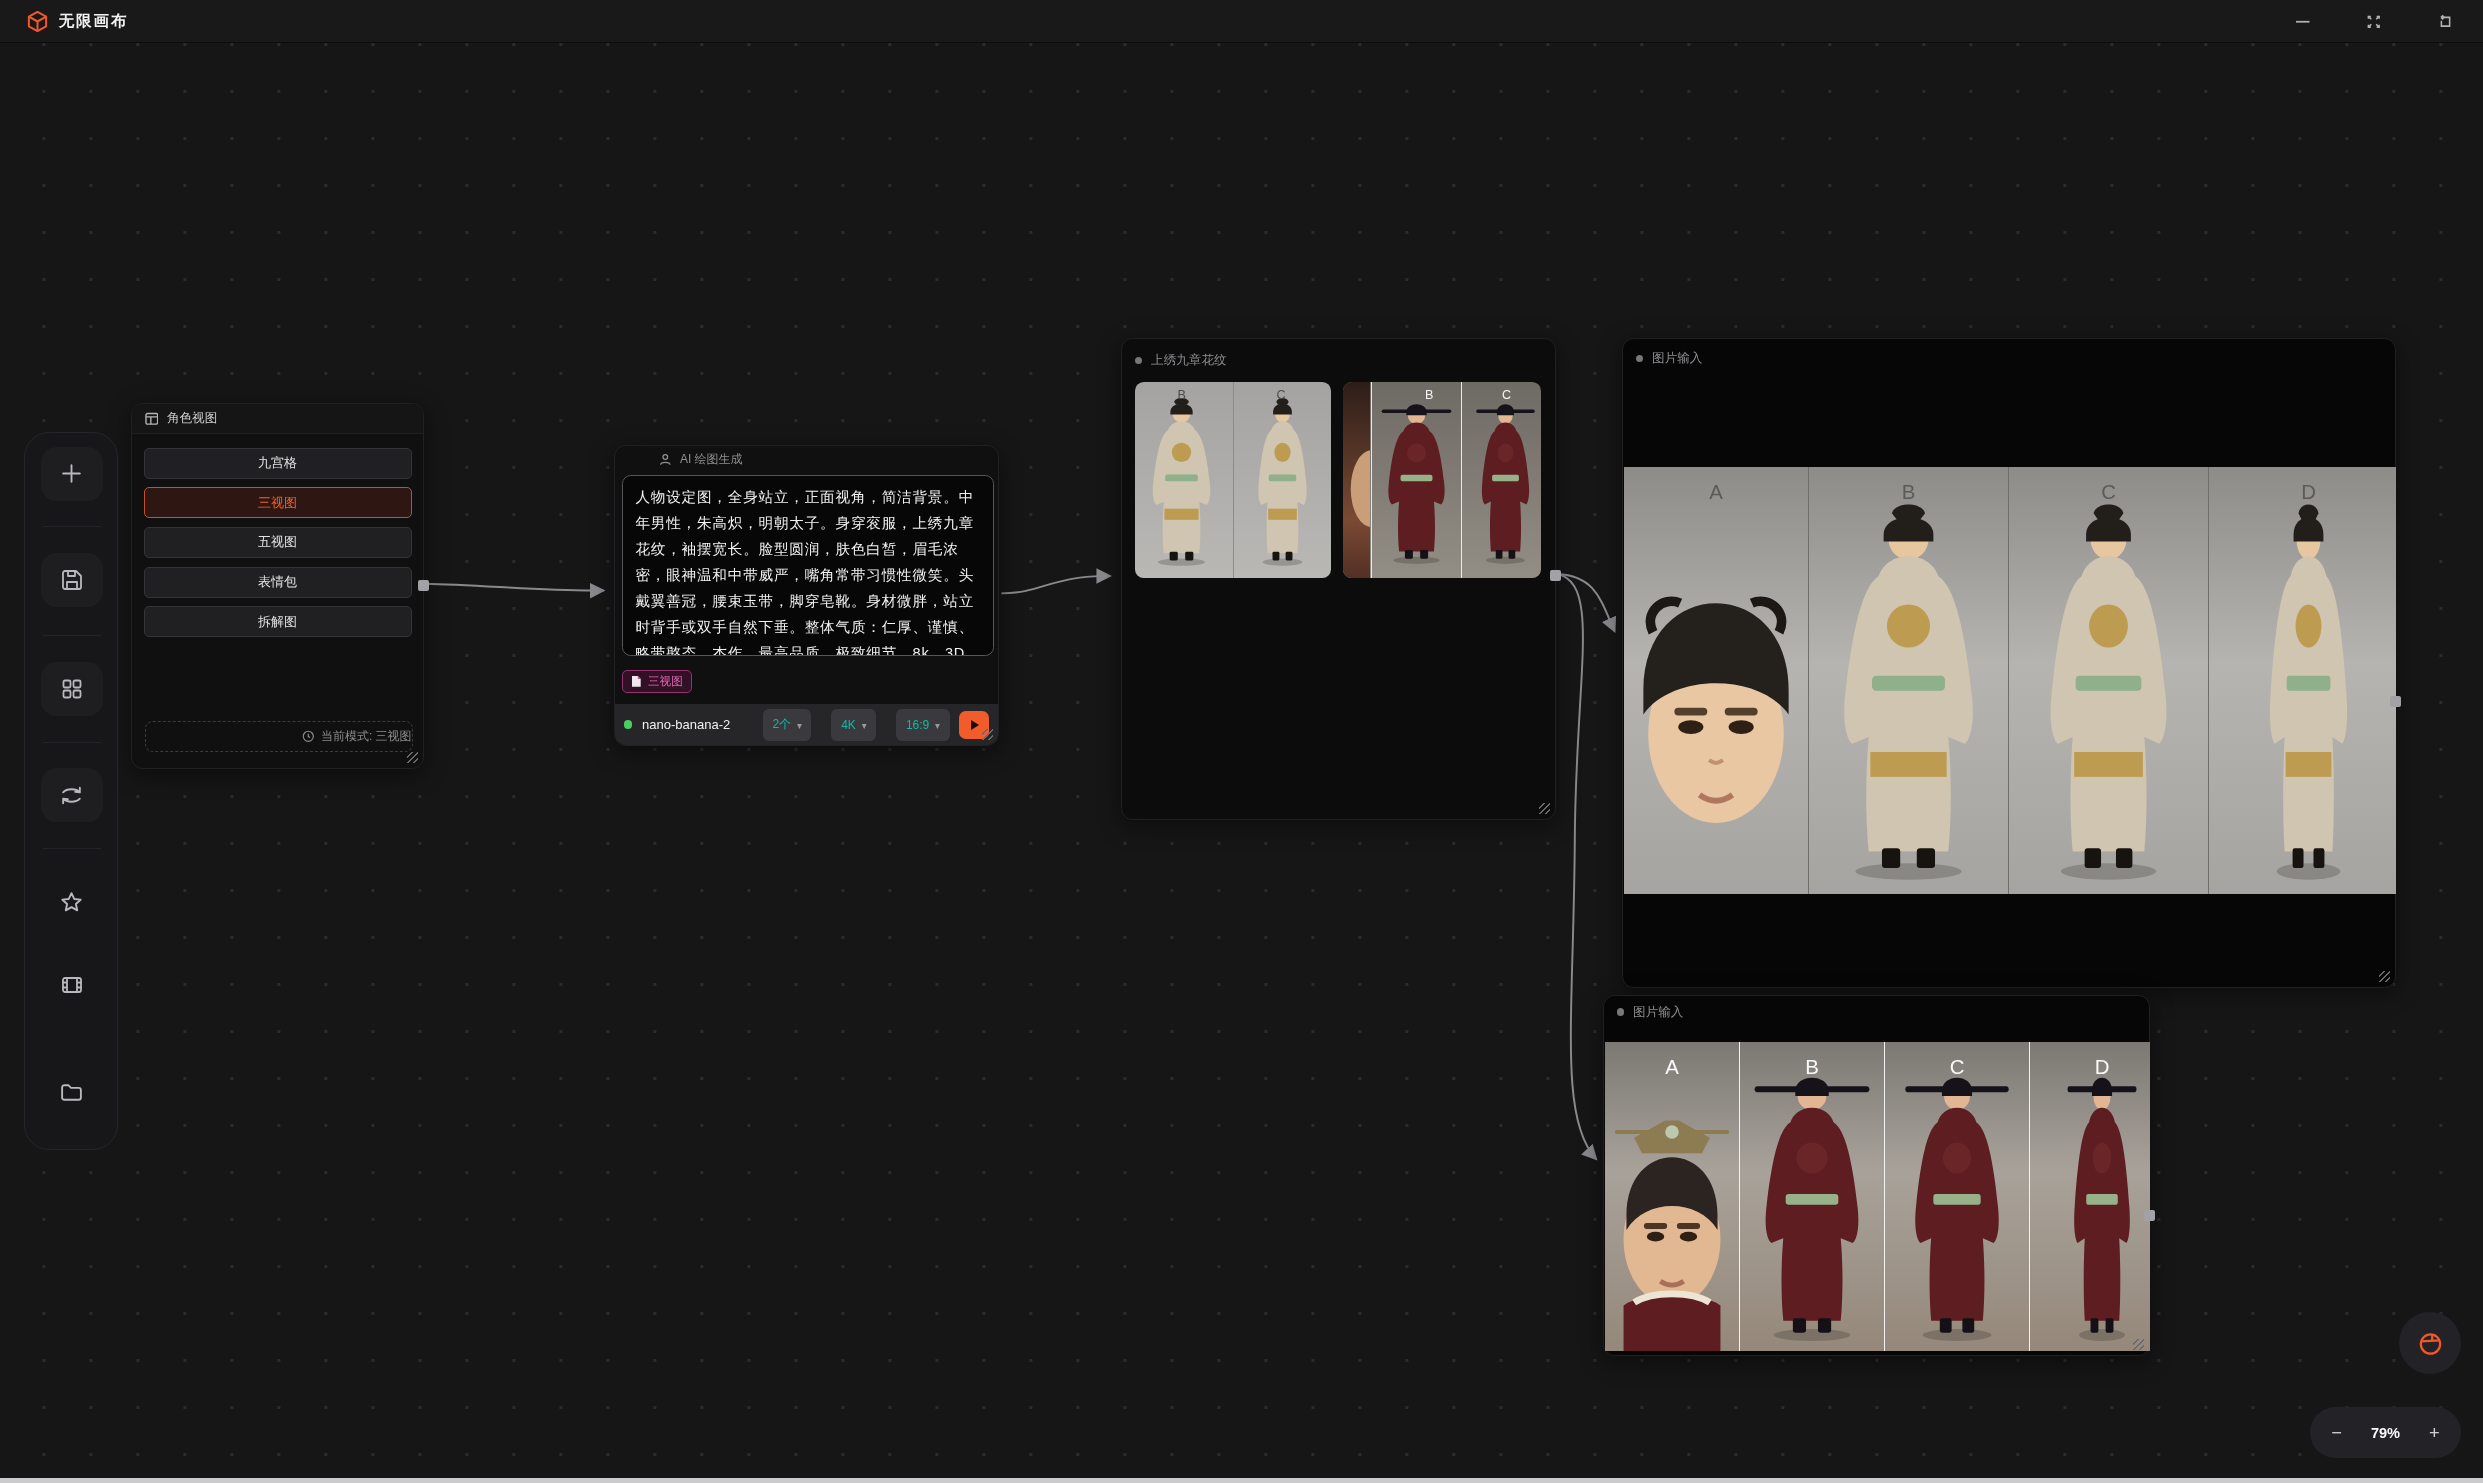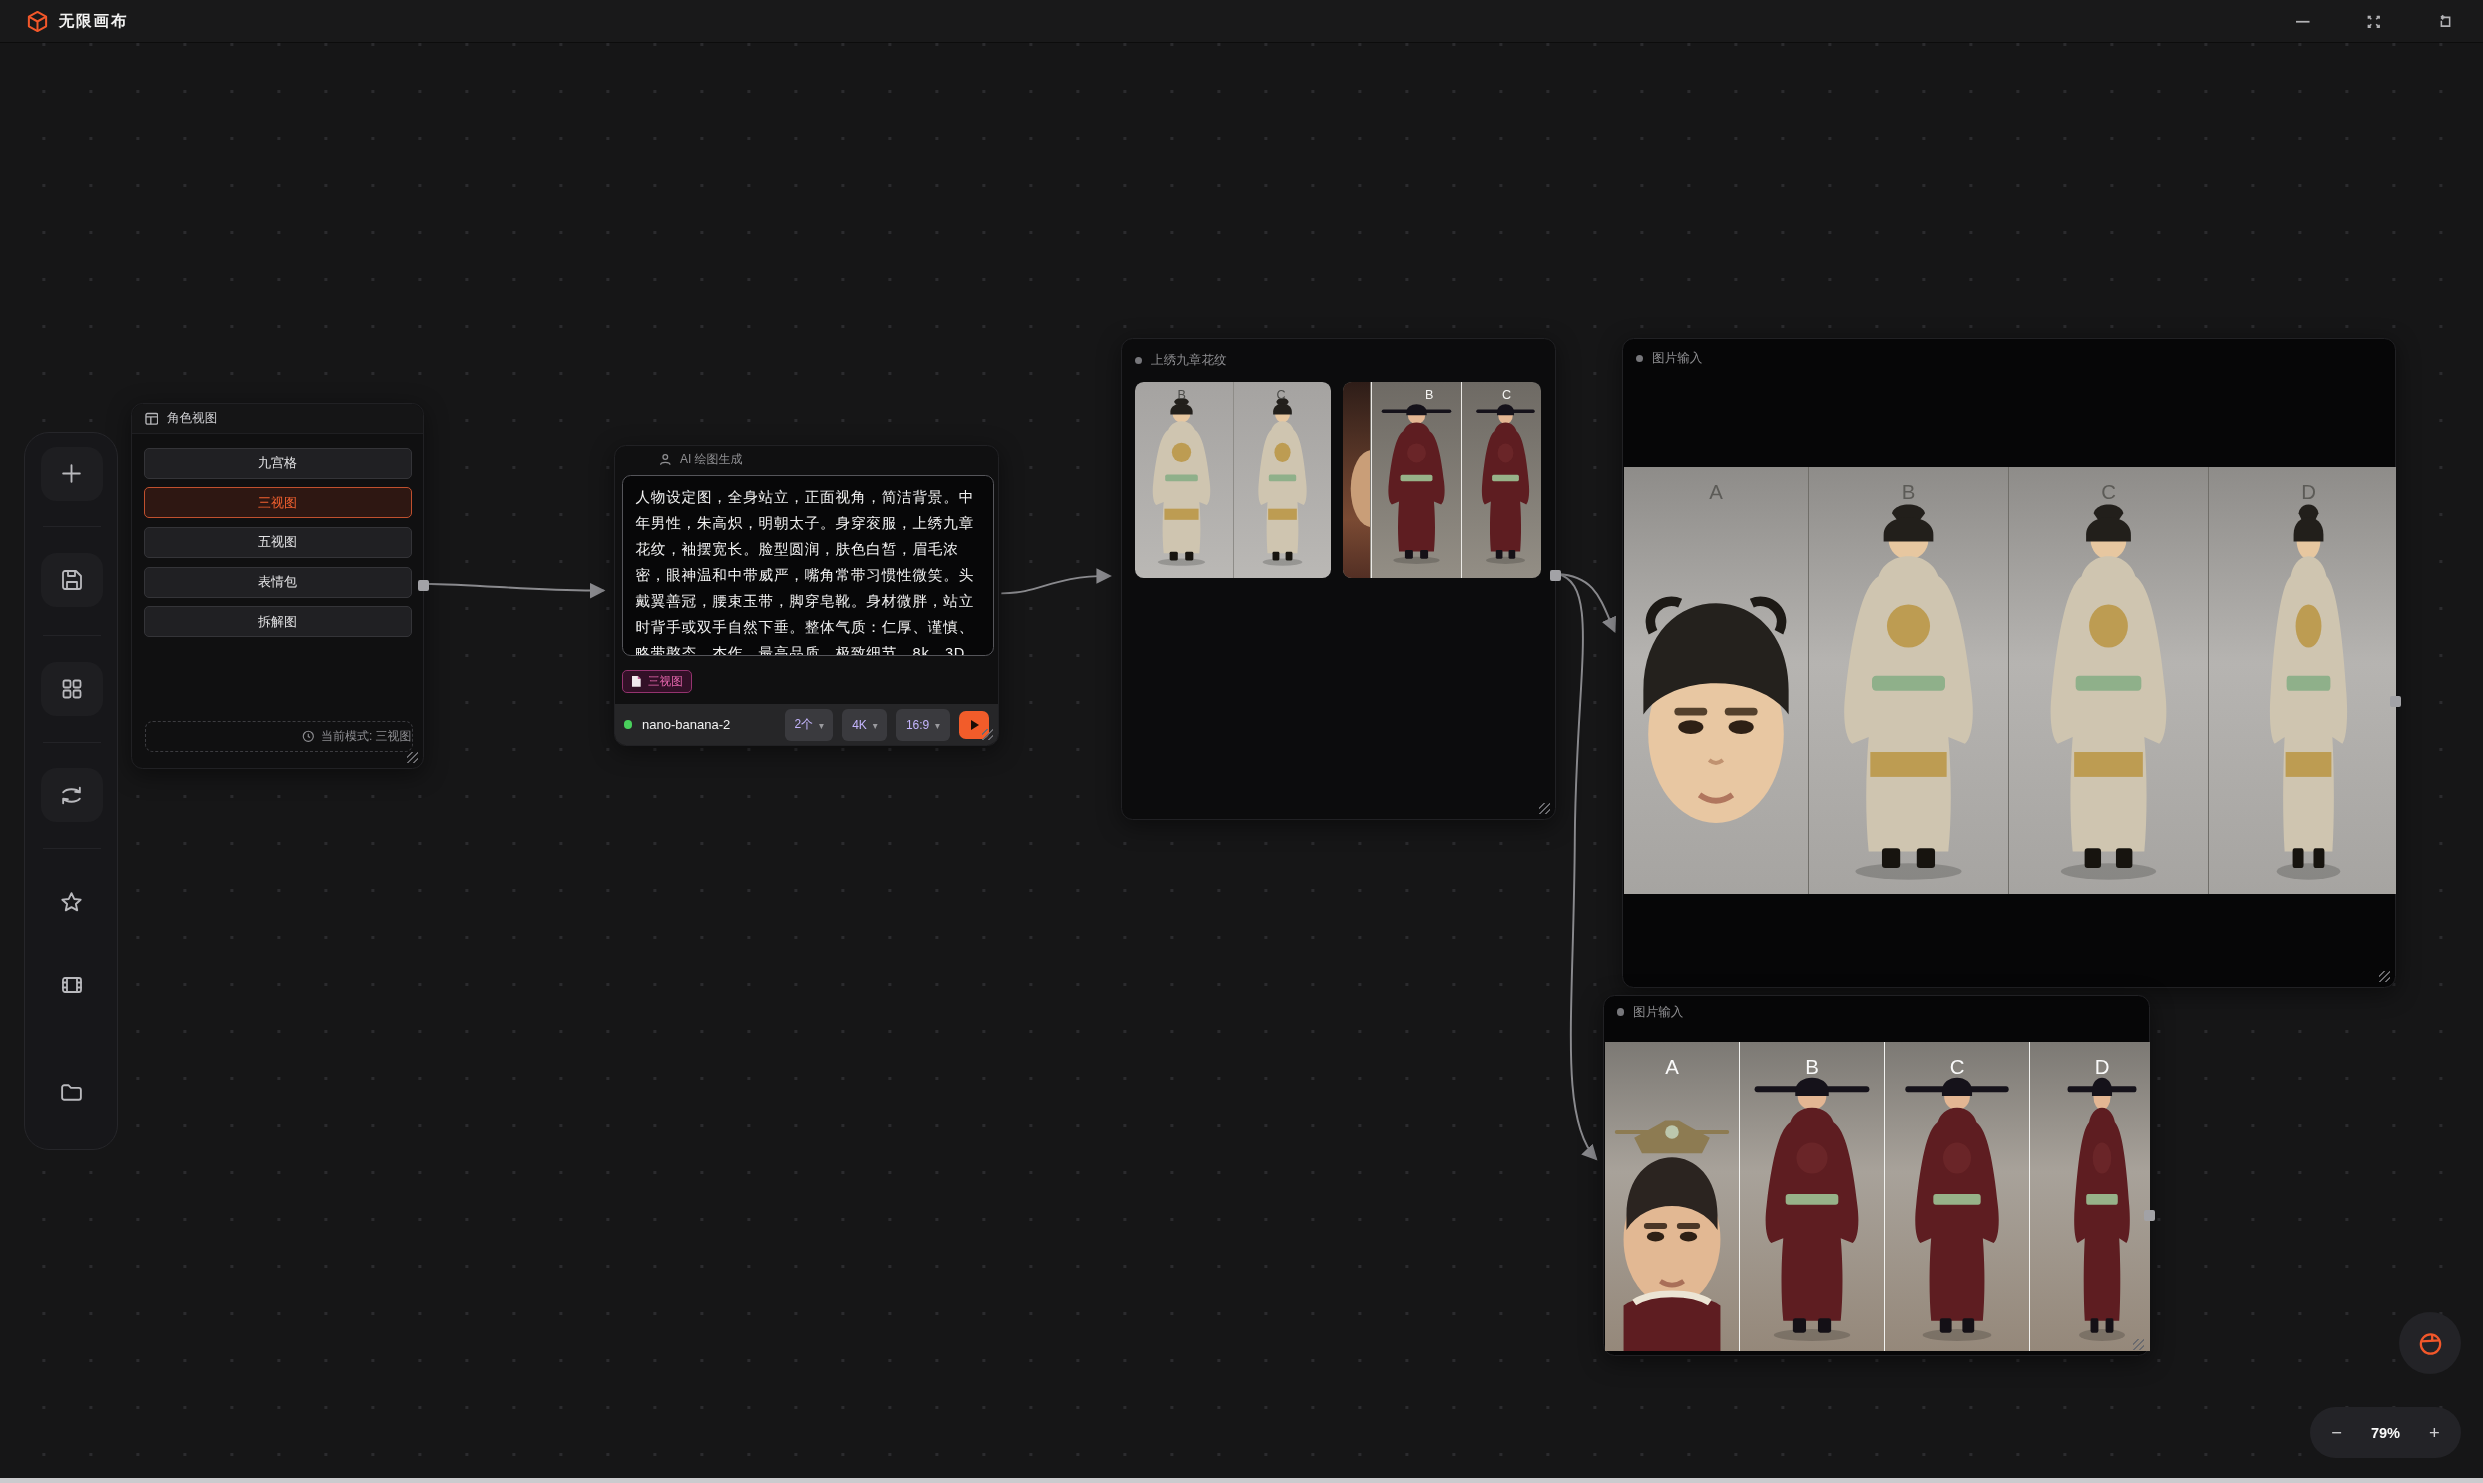--- a/index.html
+++ b/index.html
@@ -55,22 +55,22 @@
   #prompt-box { position:absolute; left:6.8px; top:29px; width:372px; height:181px; background:#070708;
                 border:1px solid #55555a; border-radius:8.7px; padding:7.8px 12.6px; overflow:hidden;
                 color:#f2f2f2; font-size:14.6px; line-height:26px; letter-spacing:0.8px; white-space:pre-wrap; cursor:text; }
   #prompt-tag { position:absolute; left:6.8px; top:224px; display:inline-flex; align-items:center; gap:5.8px;
                 background:#321027; border:1px solid #94336f; border-radius:4.9px; padding:2.9px 8.7px;
                 color:#e767ae; font-size:11.6px; cursor:default; }
   #ai-bottom { position:absolute; left:0; bottom:0; width:100%; height:41px; background:#262628;
                border-radius:0 0 10.7px 10.7px; display:flex; align-items:center; padding:0 8.7px; }
   #model-dot { width:8.7px; height:8.7px; border-radius:50%; background:#49d05c; }
   #model-name { color:#f2f2f2; font-size:13px; margin-left:9.7px; }
-  .dd { height:32px; background:#3a3a3e; border-radius:5.8px; color:#c4b5fd; font-size:12px;
-        display:flex; align-items:center; gap:5.8px; padding:0 9.7px; margin-left:9px; cursor:pointer; }
+  .dd { height:32px; background:#3a3a3e; border-radius:5.8px; color:#14b8a6; font-size:12px;
+        display:flex; align-items:center; gap:5.8px; padding:0 9.7px; margin-left:20px; cursor:pointer; }
   .dd .caret::after { content:"▾"; color:#9a9a9e; font-size:9.7px; }
   #run-btn { width:30px; height:28px; background:#f25c2a; border:none; border-radius:6.8px; margin-left:9.7px;
              display:flex; align-items:center; justify-content:center; cursor:pointer; }
   #run-btn .tri { width:0; height:0; border-left:8.7px solid #1a0c06; border-top:5.8px solid transparent; border-bottom:5.8px solid transparent; margin-left:1.9px; }
 
   
   #batch-node { left:1121px; top:295px; width:435px; height:482px; background:#0c0c0d; }
   #batch-node .node-header { height:43px; }
   .thumb { position:absolute; top:43px; width:196px; height:196px; border-radius:8.7px; overflow:hidden; cursor:pointer; }
   .thumb .lbl { position:absolute; top:5.8px; font-size:12.6px; z-index:3; }

